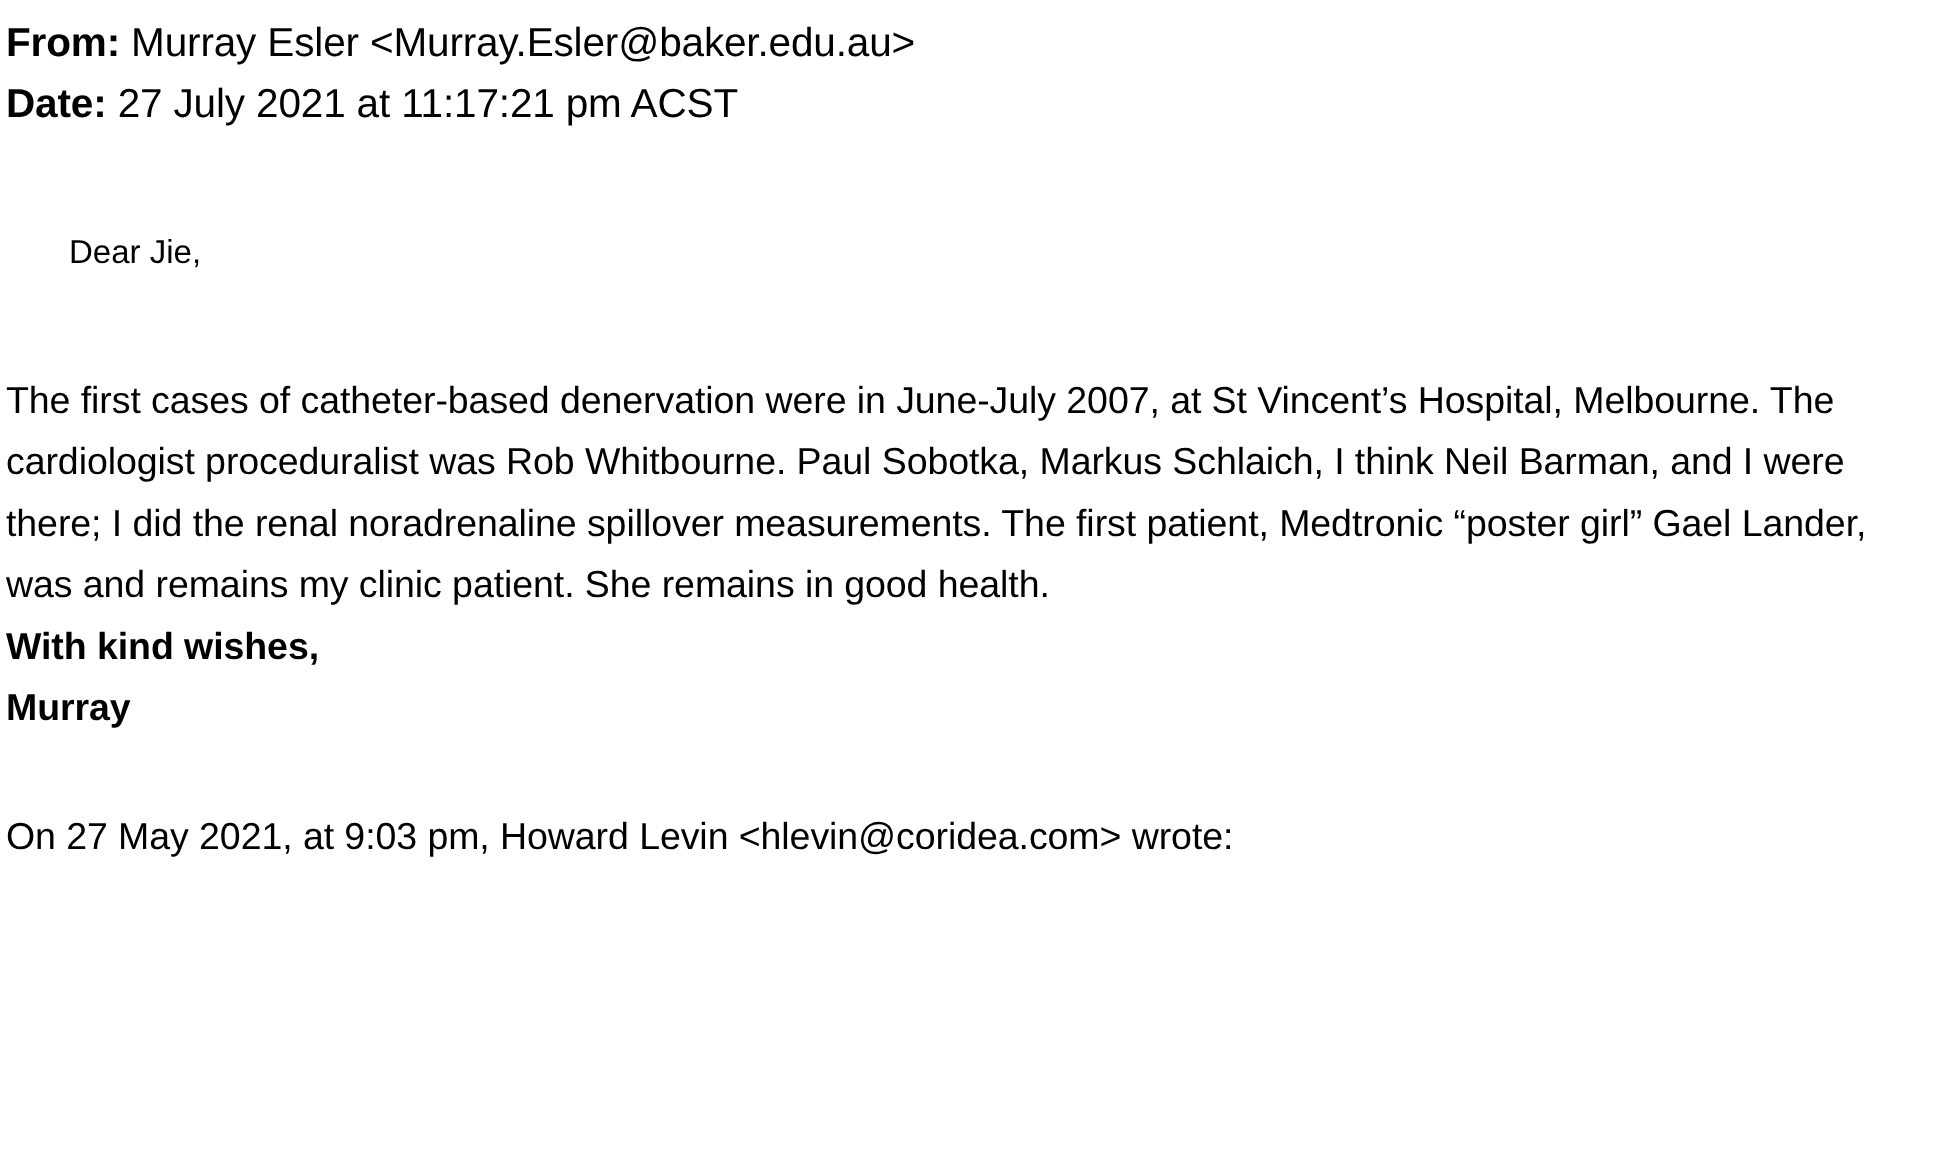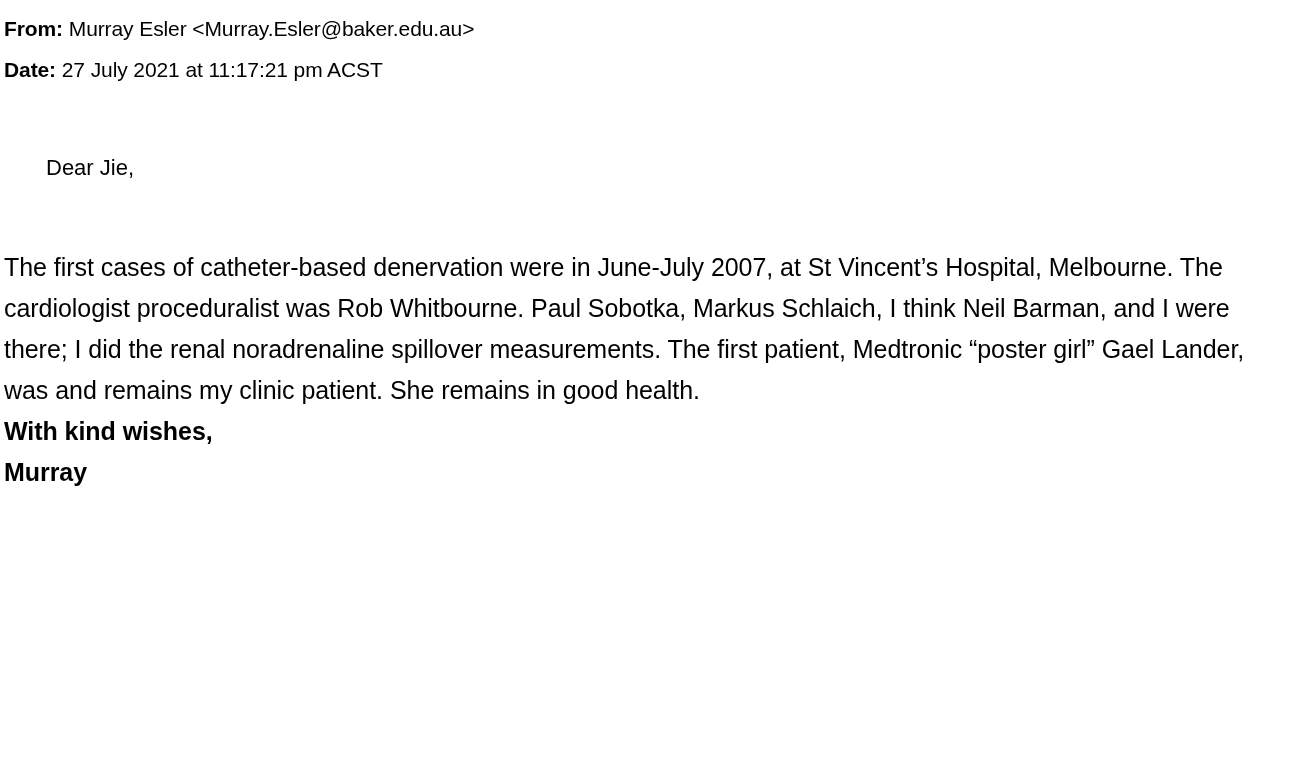--- a/index.html
+++ b/index.html
@@ -18,21 +18,21 @@
     position: relative;
     width: 1289px;
     height: 781px;
     padding: 0;
     box-sizing: border-box;
   }
   .headers {
     padding: 8px 0 0 4px;
   }
   .hdr-line {
-    font-size: 21px;
+    font-size: 27px;
     line-height: 41px;
     white-space: nowrap;
     letter-spacing: -0.1px;
   }
   .hdr-label {
     font-weight: bold;
   }
   .hdr-value {
     font-weight: normal;
   }
@@ -93,16 +93,17 @@
 
     <div class="greeting">Dear Jie,</div>
 
     <div class="para main">The first cases of catheter-based denervation were in June-July 2007, at St Vincent’s Hospital, Melbourne. The cardiologist proceduralist was Rob Whitbourne. Paul Sobotka, Markus Schlaich, I think Neil Barman,  and I were there; I did the renal noradrenaline spillover measurements. The first patient, Medtronic “poster girl” Gael Lander, was and remains my clinic patient. She remains in good health.</div>
 
     <div class="para spaced">With kind wishes,</div>
 
     <div class="para spaced">Murray</div>
 
 
+    <div class="para quote-intro nowrap">On 27 May 2021, at 9:03 pm, Howard Levin &lt;hlevin@coridea.com&gt; wrote:</div>
 
   </div>
 
 </div>
 
 </body></html>

